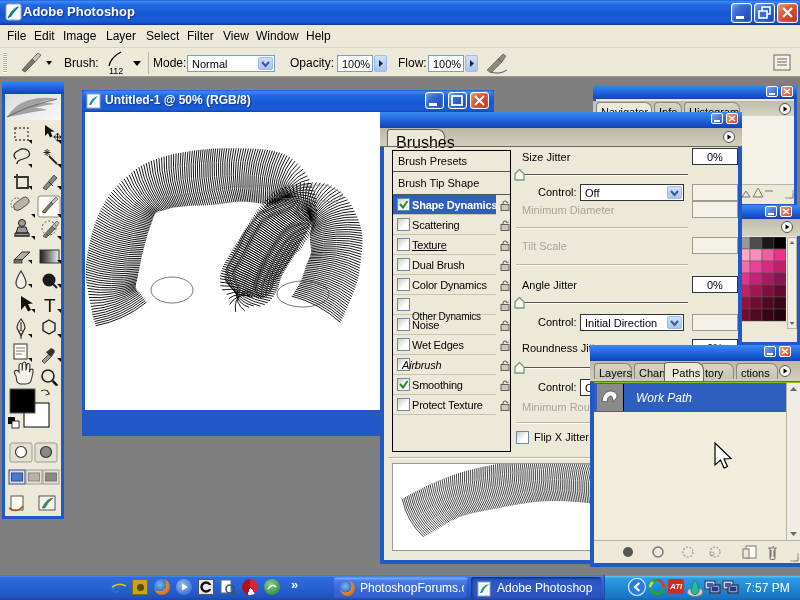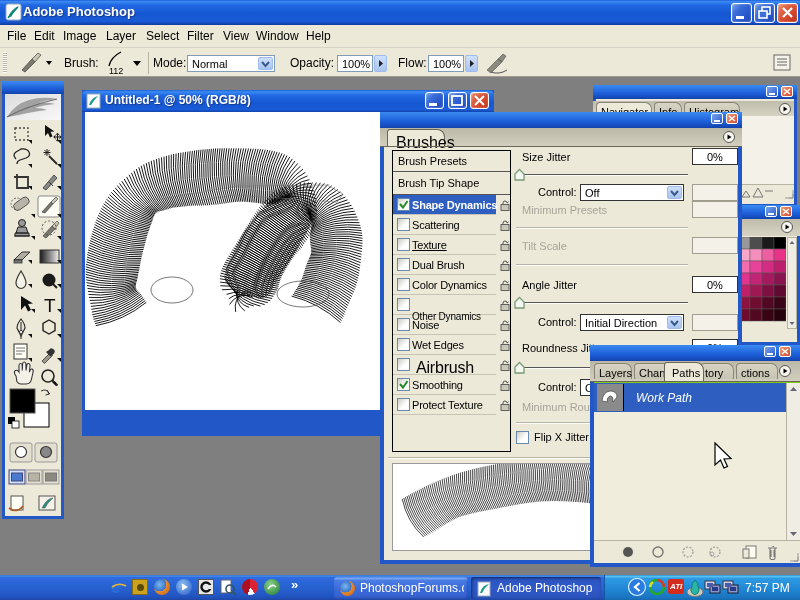--- a/index.html
+++ b/index.html
@@ -415,21 +415,21 @@
       <div class="abs" style="left:0;top:184px;width:103px;height:20px;border-bottom:1px solid #c8c4b4">
         <div class="abs" style="left:4px;top:3px;width:13px;height:13px;background:linear-gradient(135deg,#cdcdc5,#fff 60%);border:1px solid #6a8aac"></div>
         <span class="t" style="left:19px;top:4px;font-size:11px;letter-spacing:-0.2px;">Wet Edges</span>
       </div>
       <svg class="abs" style="left:107px;top:188px" width="11" height="13">
         <rect x="1" y="5.5" width="8" height="6" fill="#cac6b8" stroke="#555" stroke-width=".9"></rect>
         <path d="M3 5.5 v-1.5 a2 2 0 0 1 4 0 l1.5 -1" fill="none" stroke="#555" stroke-width="1"></path>
       </svg>
       <div class="abs" style="left:0;top:204px;width:103px;height:20px;border-bottom:1px solid #c8c4b4">
         <div class="abs" style="left:4px;top:3px;width:13px;height:13px;background:linear-gradient(135deg,#cdcdc5,#fff 60%);border:1px solid #6a8aac"></div>
-        <span class="t" style="left:23px;top:4px;font-size:16px;letter-spacing:-0.2px;">Airbrush</span>
+        <span class="t" style="left:9px;top:4px;font-size:11px;letter-spacing:-0.2px;font-style:italic;">Airbrush</span>
       </div>
       <svg class="abs" style="left:107px;top:208px" width="11" height="13">
         <rect x="1" y="5.5" width="8" height="6" fill="#cac6b8" stroke="#555" stroke-width=".9"></rect>
         <path d="M3 5.5 v-1.5 a2 2 0 0 1 4 0 l1.5 -1" fill="none" stroke="#555" stroke-width="1"></path>
       </svg>
       <div class="abs" style="left:0;top:224px;width:103px;height:20px;border-bottom:1px solid #c8c4b4">
         <div class="abs" style="left:4px;top:3px;width:13px;height:13px;background:linear-gradient(135deg,#cdcdc5,#fff 60%);border:1px solid #6a8aac">
           <svg width="11" height="11">
             <path d="M2 5 l3 3.5 l4.5 -6.5" fill="none" stroke="#2a8a2a" stroke-width="2"></path>
           </svg>
@@ -460,21 +460,21 @@
     <span class="t " style="left:154px;top:70px;font-size:11px">Control:</span>
     <div class="abs fld" style="left:196px;top:68px;width:104px;height:17px;border:1px solid #333">
       <span style="position:absolute;left:4px;top:2px;font-size:11px">Off</span>
       <div style="position:absolute;right:1px;top:1px;width:15px;height:13px;border:1px solid #9ebcf0;border-radius:2px;background:linear-gradient(180deg,#cfe0fa,#a8c4ee)">
         <svg width="13" height="13">
           <path d="M3 4 l3.5 4 l3.5 -4" fill="none" stroke="#3a5a8c" stroke-width="2"></path>
         </svg>
       </div>
     </div>
     <div class="abs" style="left:308px;top:68px;width:46px;height:17px;background:#f4f2e8;border:1px solid #a09c90"></div>
-    <span class="t gray" style="left:138px;top:88px;font-size:11px">Minimum Presets</span>
+    <span class="t gray" style="left:138px;top:88px;font-size:11px">Minimum Diameter</span>
     <div class="abs" style="left:308px;top:85px;width:46px;height:17px;background:#f4f2e8;border:1px solid #a09c90"></div>
     <div class="abs" style="left:132px;top:111px;width:172px;height:2px;background:#b8b4a8;border-bottom:1px solid #fcfcf8"></div>
     <span class="t gray" style="left:138px;top:124px;font-size:11px">Tilt Scale</span>
     <div class="abs" style="left:308px;top:121px;width:46px;height:17px;background:#f4f2e8;border:1px solid #a09c90"></div>
     <div class="abs" style="left:132px;top:148px;width:172px;height:2px;background:#b8b4a8;border-bottom:1px solid #fcfcf8"></div>
     <span class="t " style="left:138px;top:163px;font-size:11px">Angle Jitter</span>
     <div class="abs" style="left:308px;top:160px;width:46px;height:17px;background:#fff;border:1px solid #333">
       <span class="t" style="left:14px;top:2px">0%</span>
     </div>
     <div class="abs" style="left:132px;top:186px;width:172px;height:2px;background:#555;border-bottom:1px solid #fcfcf8"></div>

